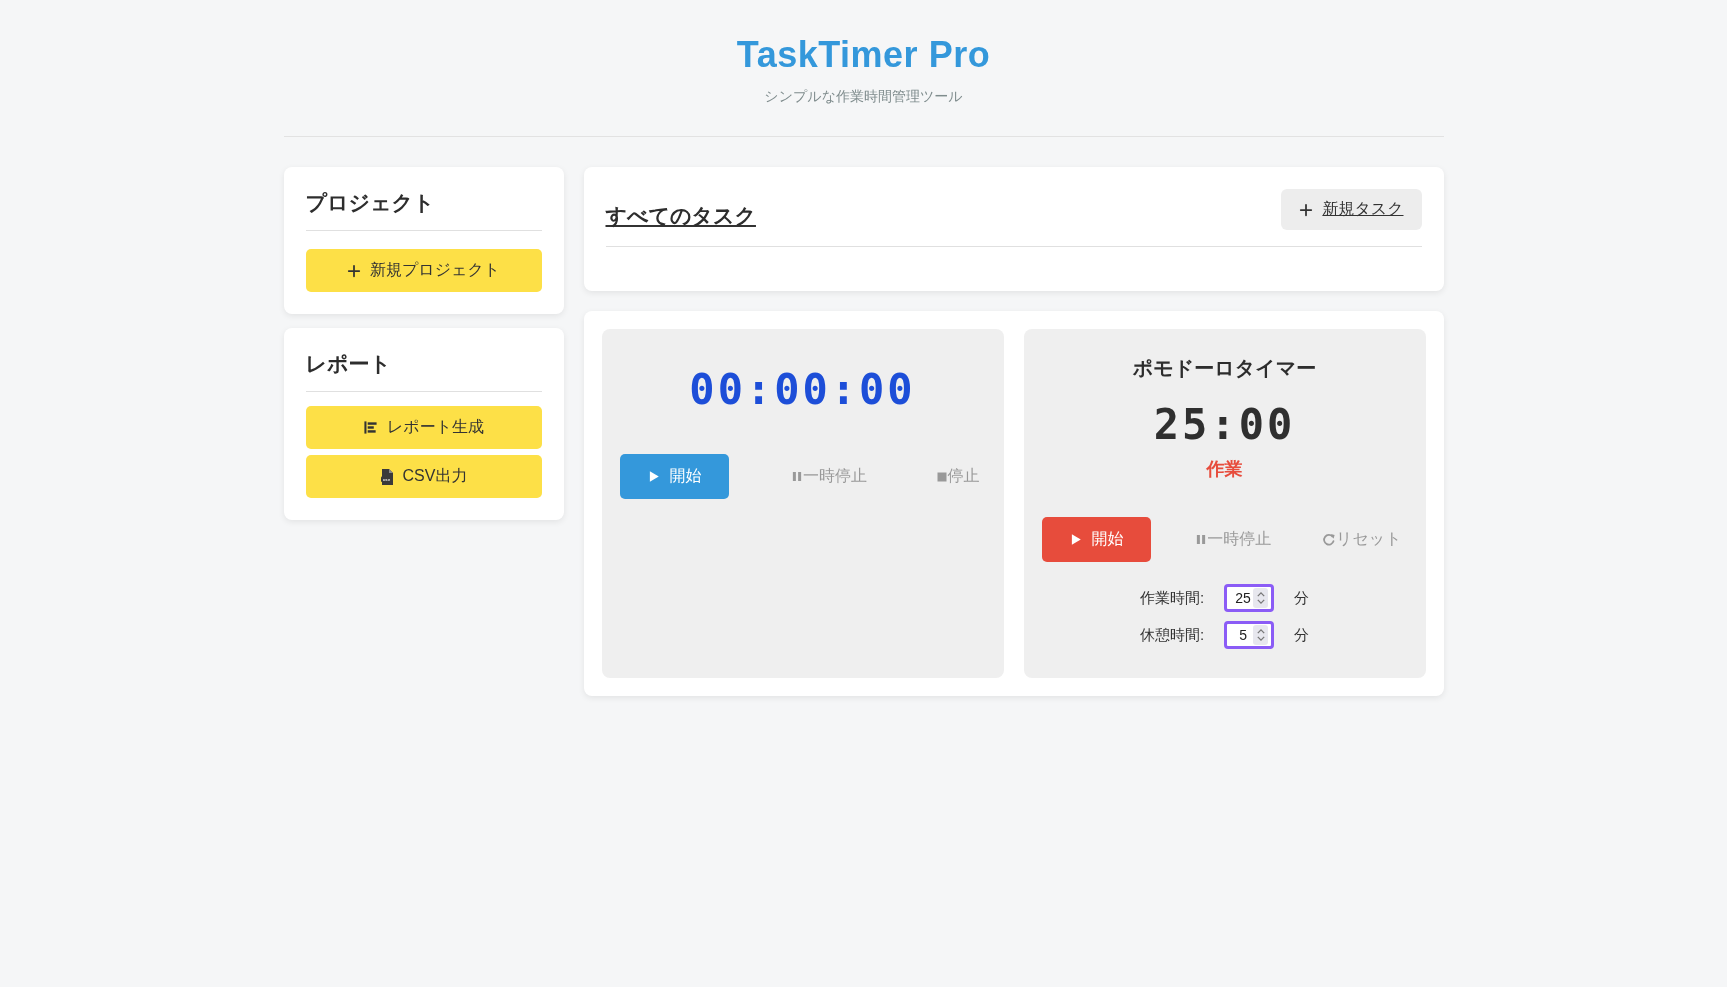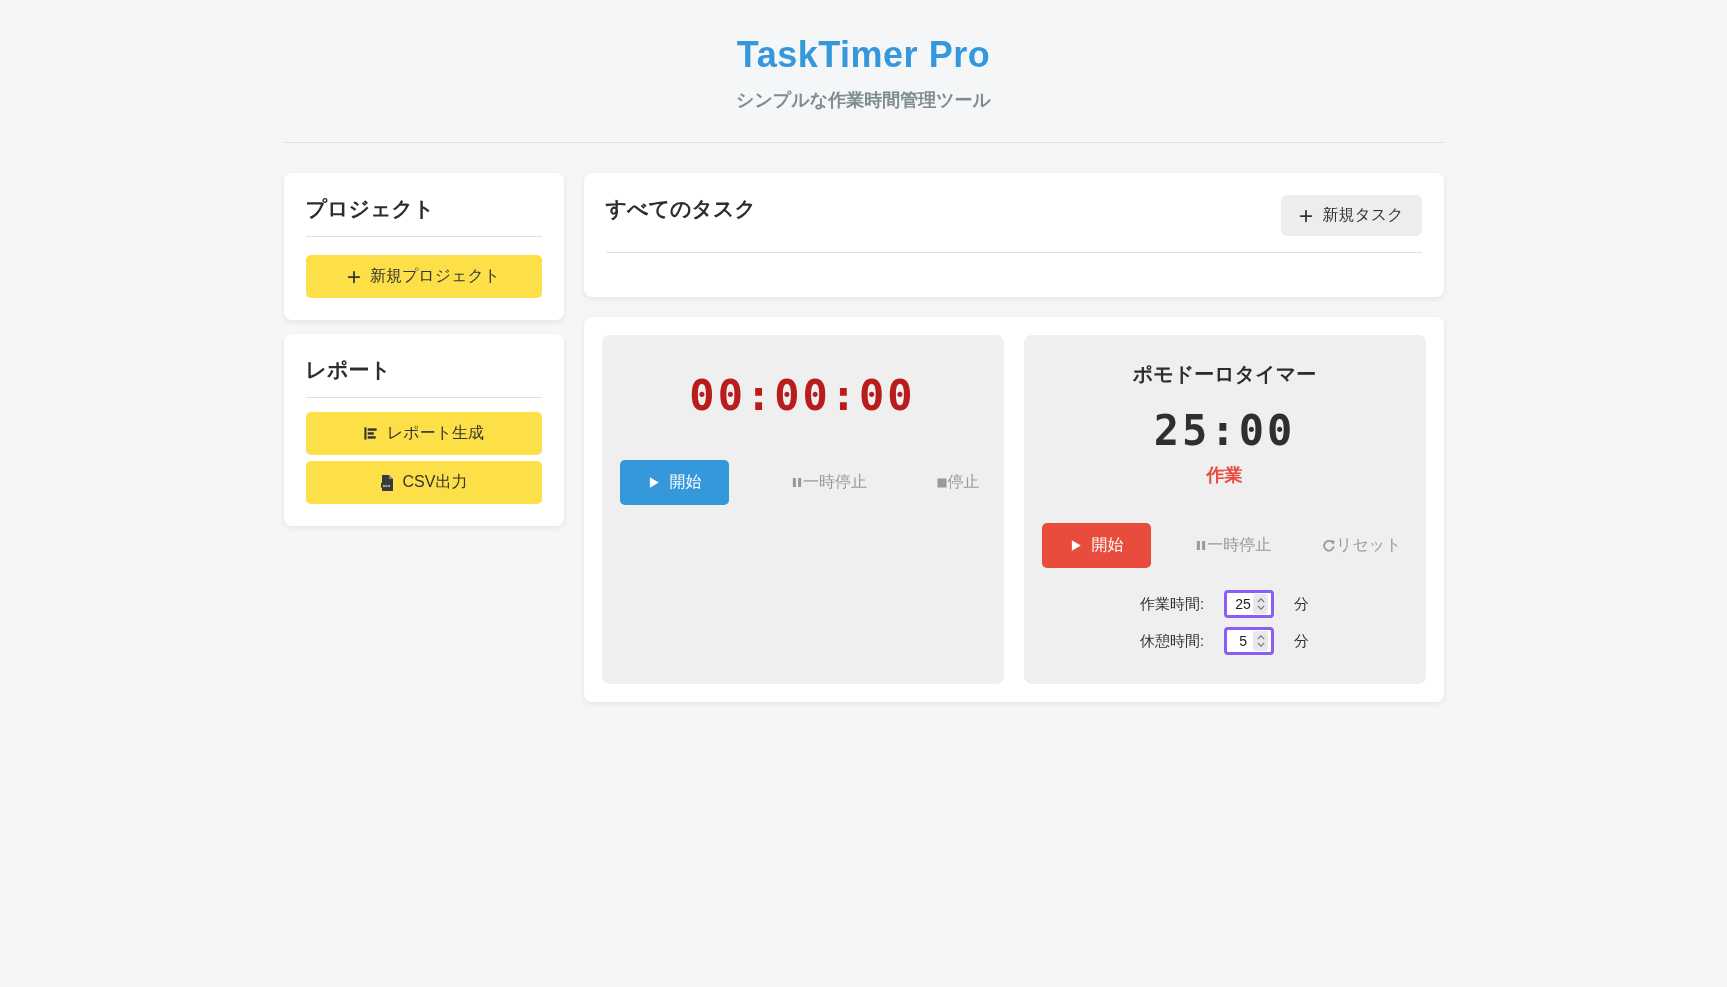--- a/index.html
+++ b/index.html
@@ -22,23 +22,23 @@
   }
   .app-title {
     margin: 0;
     font-size: 36px;
     font-weight: 700;
     color: #3498db;
     letter-spacing: 0.5px;
   }
   .app-subtitle {
     margin: 12px 0 0;
-    font-size: 18px;
+    font-size: 14px;
     color: #7f8c8d;
-    font-weight: 700;
+    font-weight: 400;
   }
 
   
   .layout {
     display: grid;
     grid-template-columns: 280px 1fr;
     gap: 20px;
     margin-top: 30px;
     align-items: start;
     padding-bottom: 60px;
@@ -77,23 +77,24 @@
     color: #333;
     font-family: inherit;
     cursor: pointer;
   }
   .btn-gray + .btn-gray { margin-top: 6px; }
 
   
   .tasks-header {
     display: flex;
     justify-content: space-between;
-    align-items: flex-start;
+    align-items: flex-end;
     padding-bottom: 16px;
     border-bottom: 1px solid #e0e0e0;
+    text-decoration: underline;
   }
   .tasks-header h2 { border: none; padding: 0; }
   .btn-new-task {
     display: inline-flex;
     align-items: center;
     gap: 9px;
     background: #ededed;
     border: none;
     border-radius: 6px;
     padding: 10px 18px;
@@ -116,21 +117,21 @@
     background: #efefef;
     border-radius: 8px;
     padding: 20px 16px;
     text-align: center;
   }
 
   .time-display {
     font-family: "DejaVu Sans Mono", "Liberation Mono", monospace;
     font-size: 42px;
     font-weight: 600;
-    color: #b91c1c;
+    color: #1d4ed8;
     letter-spacing: 3px;
     margin: 16px 0 40px;
   }
 
   .controls {
     display: flex;
     justify-content: space-between;
     align-items: center;
     padding: 0 2px;
   }

